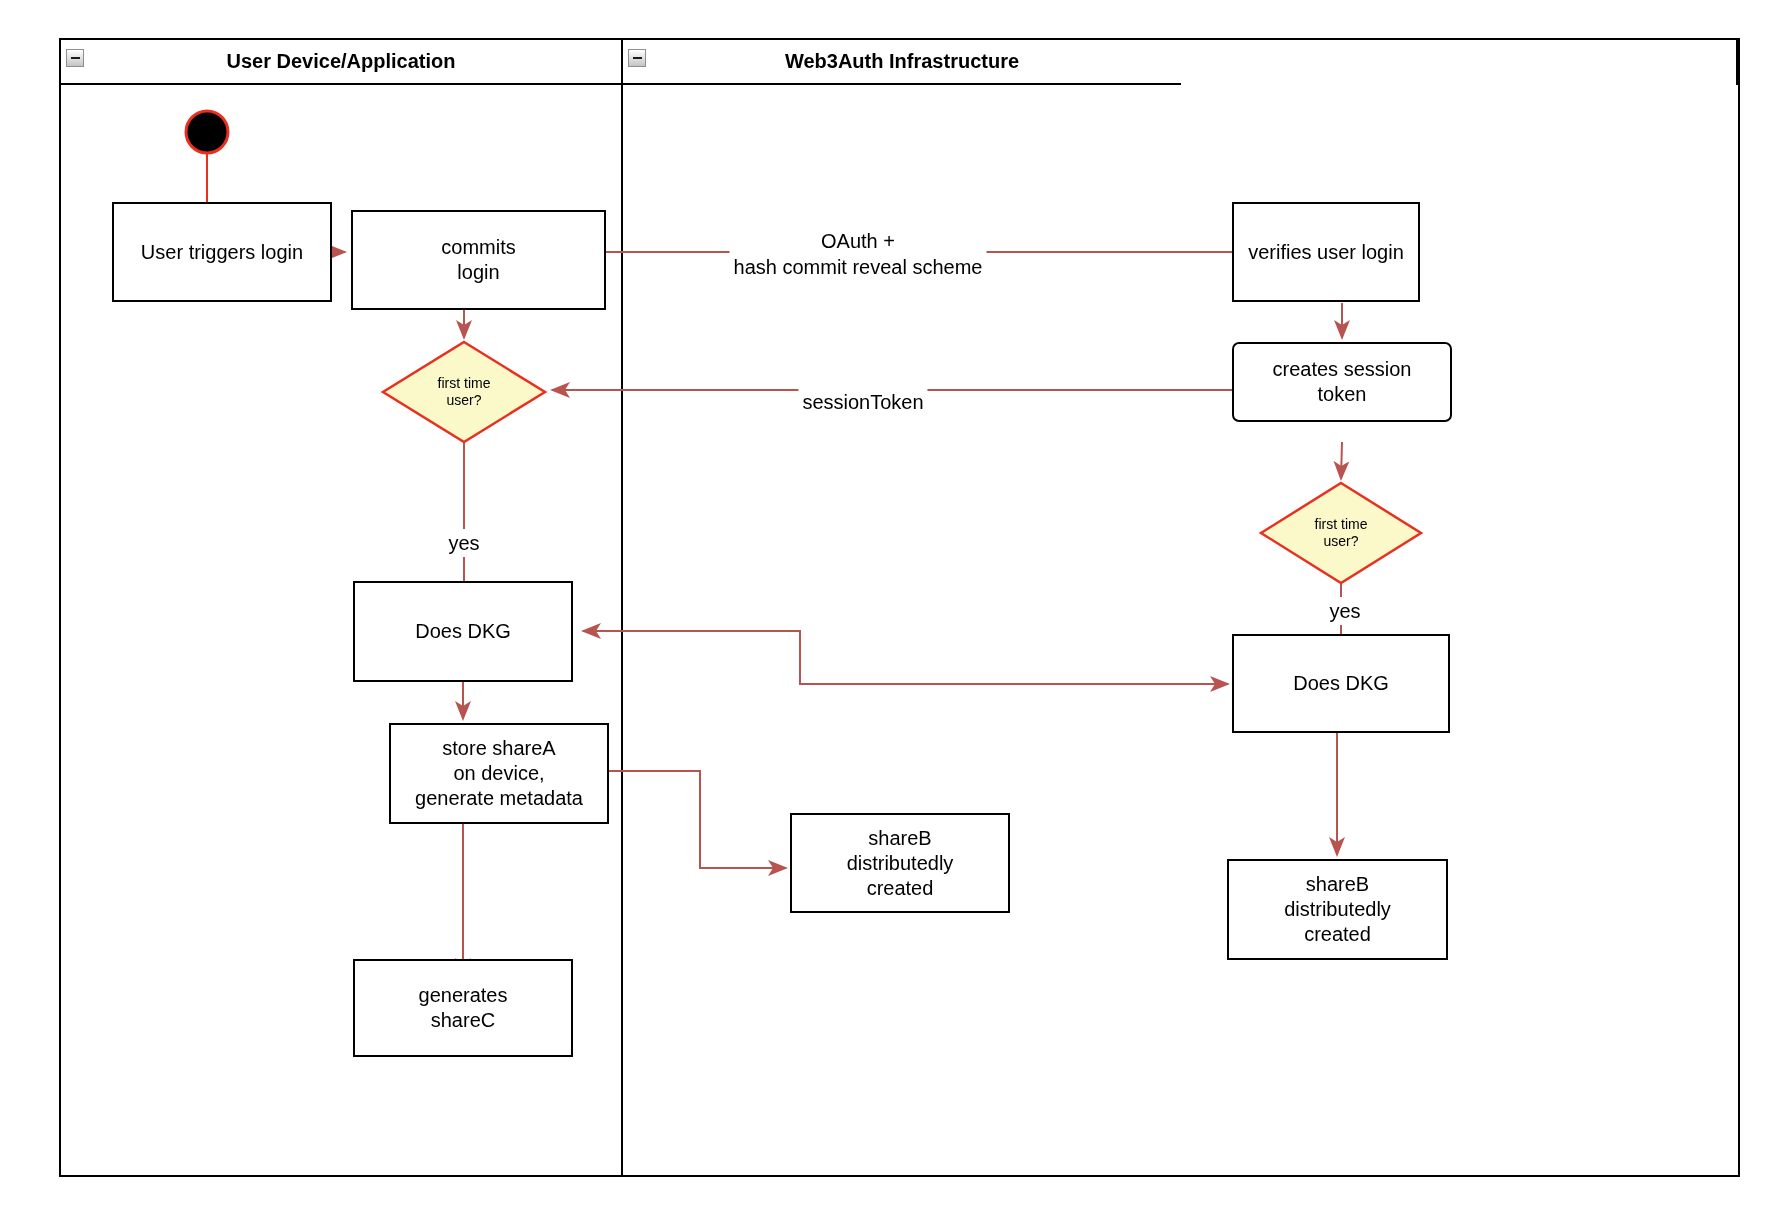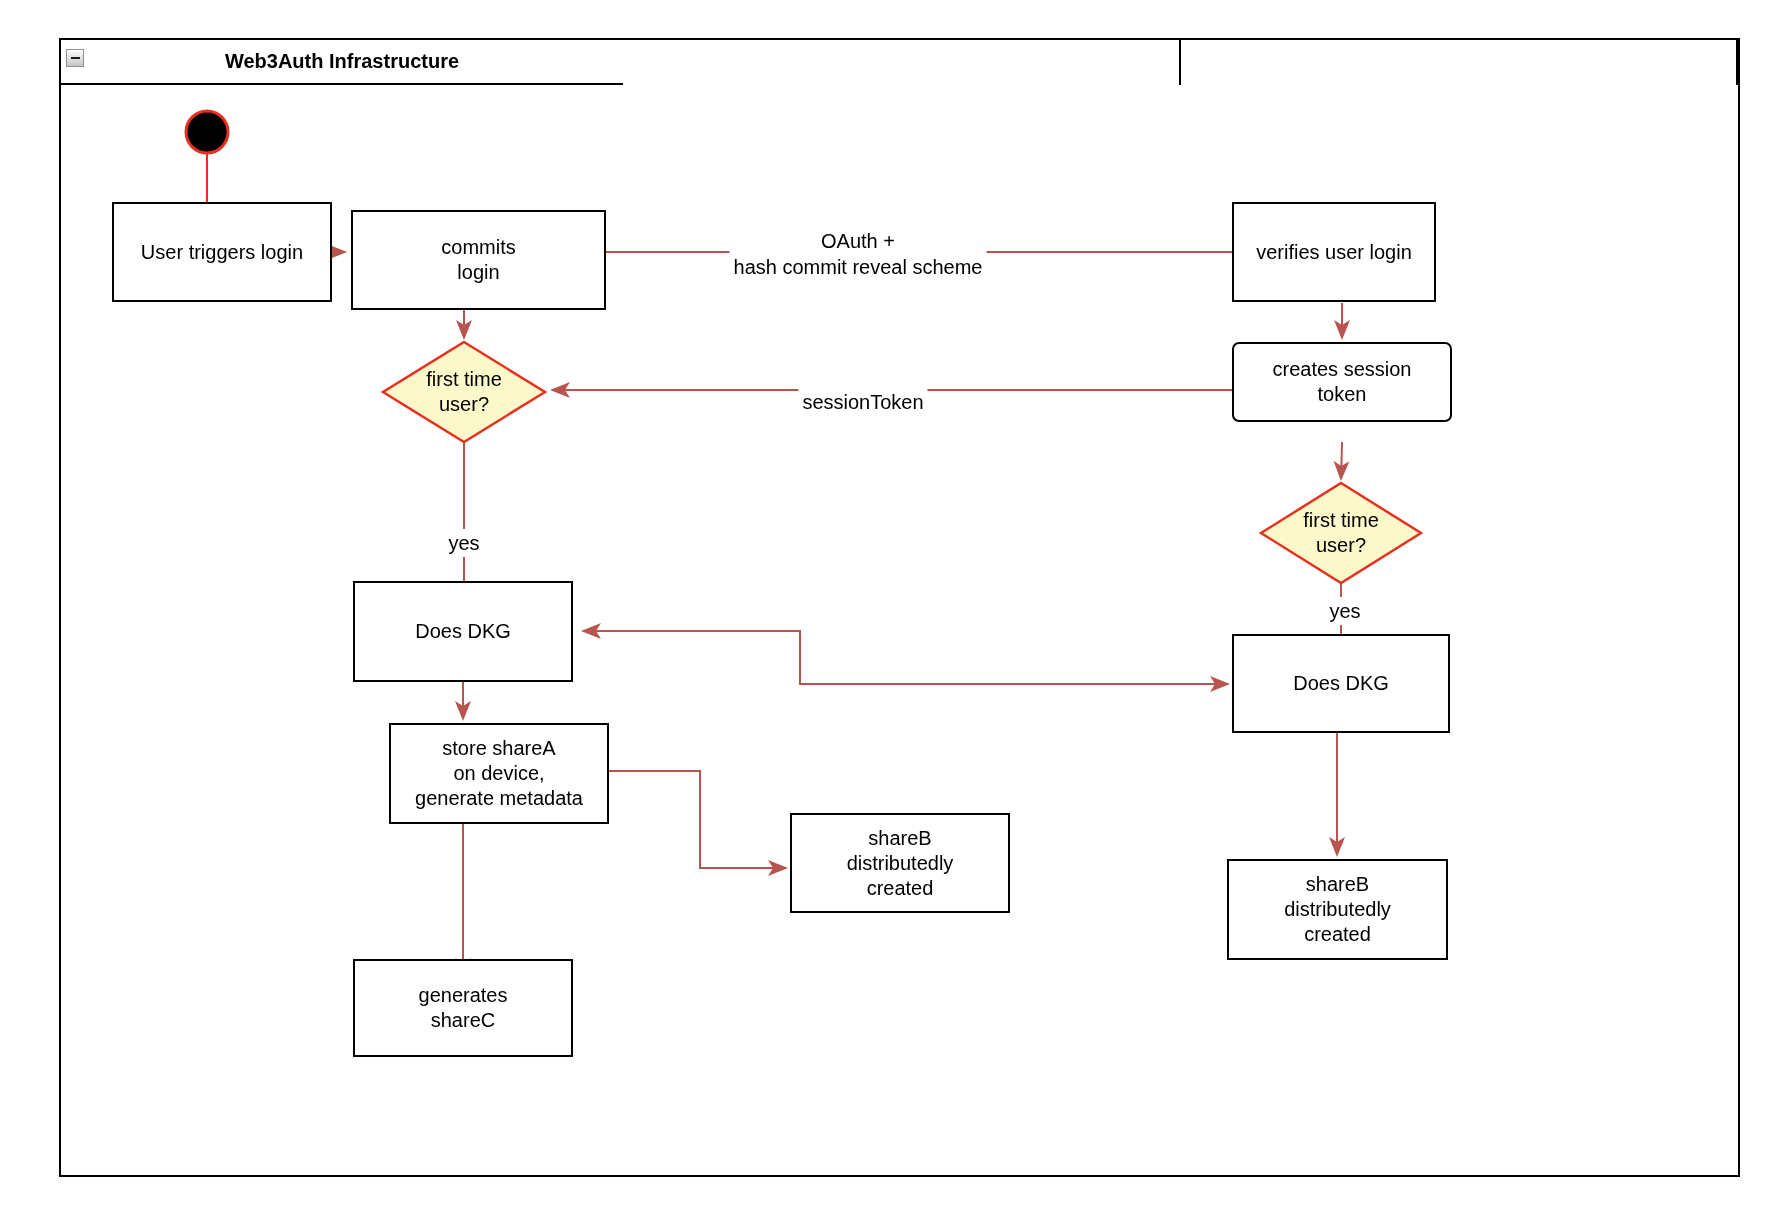--- a/index.html
+++ b/index.html
@@ -30,35 +30,41 @@
   
   svg.wires{position:absolute;left:0;top:0;z-index:2;}
   
   .node{
     position:absolute;background:#ffffff;border:2px solid #000;box-sizing:border-box;
     display:flex;align-items:center;justify-content:center;text-align:center;
     font-size:20px;line-height:1.25;white-space:pre-line;z-index:3;
   }
   .diamond-label{
     position:absolute;display:flex;align-items:center;justify-content:center;
-    text-align:center;font-size:20px;line-height:1.25;white-space:pre-line;z-index:3;
+    text-align:center;font-size:14px;line-height:1.25;white-space:pre-line;z-index:3;
   }
   .edge-label{
     position:absolute;background:#ffffff;padding:1px 4px;
     font-size:20px;line-height:1.3;text-align:center;white-space:pre-line;z-index:4;
   }
   .center-anchor{transform:translate(-50%,-50%);}
   .top-anchor{transform:translate(-50%,0);}
 </style>
 </head>
 <body>
 
 <div class="canvas">
 
   <div class="pool">
+    <div class="lane-header sep">
+      <div class="collapse-btn">
+        <div class="minus-bar"></div>
+      </div>
+      <span>User Device/Application</span>
+    </div>
     <div class="lane-header">
       <div class="collapse-btn">
         <div class="minus-bar"></div>
       </div>
       <span>Web3Auth Infrastructure</span>
     </div>
     <div class="lane-body sep"></div>
     <div class="lane-body sep"></div>
     <div class="lane-body"></div>
   </div>
@@ -94,21 +100,21 @@
     <polygon points="1341,483 1421,533 1341,583 1261,533" fill="#fbf8c9" stroke="#e9301f" stroke-width="2.5"></polygon>
   </svg>
 
   <div class="node" style="left:112px;top:202px;width:220px;height:100px;">
     <span>User triggers login</span>
   </div>
   <div class="node" style="left:351px;top:210px;width:255px;height:100px;">
     <span>commits
 login</span>
   </div>
-  <div class="node" style="left:1232px;top:202px;width:204px;height:100px;">
+  <div class="node" style="left:1232px;top:202px;width:188px;height:100px;">
     <span>verifies user login</span>
   </div>
   <div class="node" style="left:1232px;top:342px;width:220px;height:80px;border-radius:7px;">
     <span>creates session
 token</span>
   </div>
   <div class="node" style="left:353px;top:581px;width:220px;height:101px;">
     <span>Does DKG</span>
   </div>
   <div class="node" style="left:1232px;top:634px;width:218px;height:99px;">

